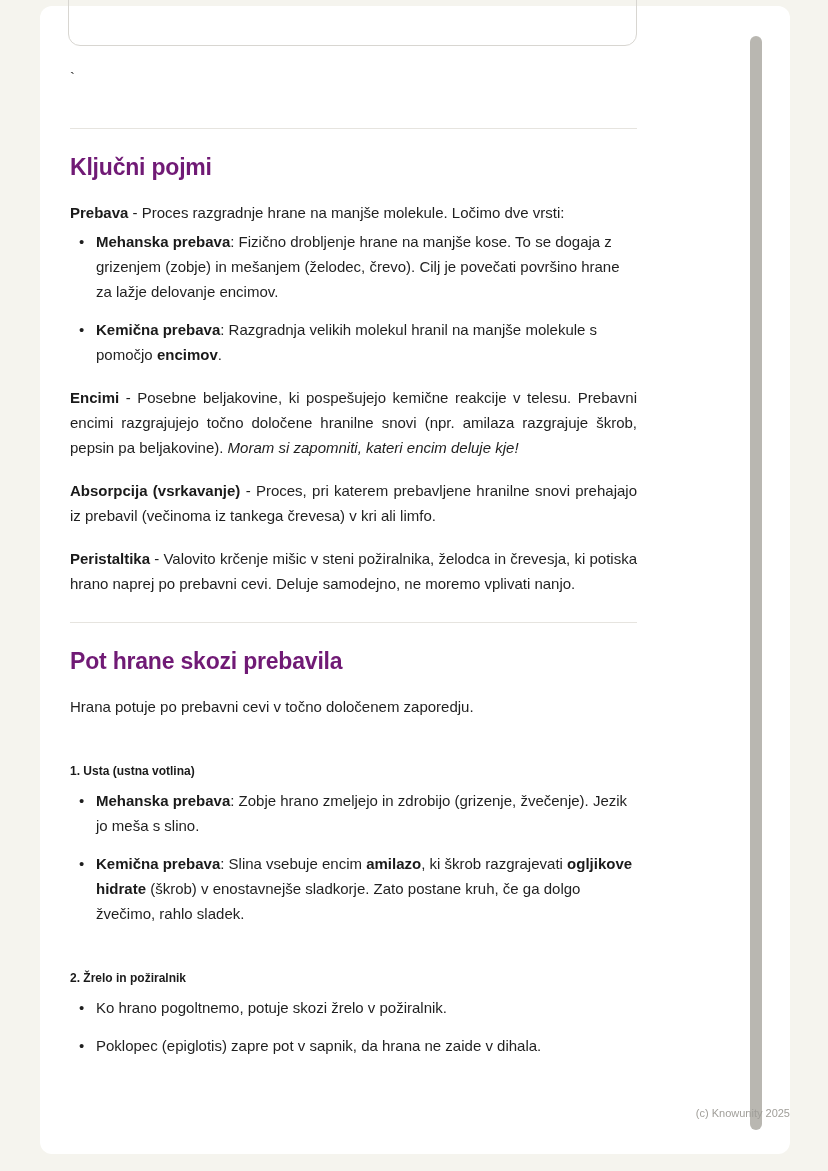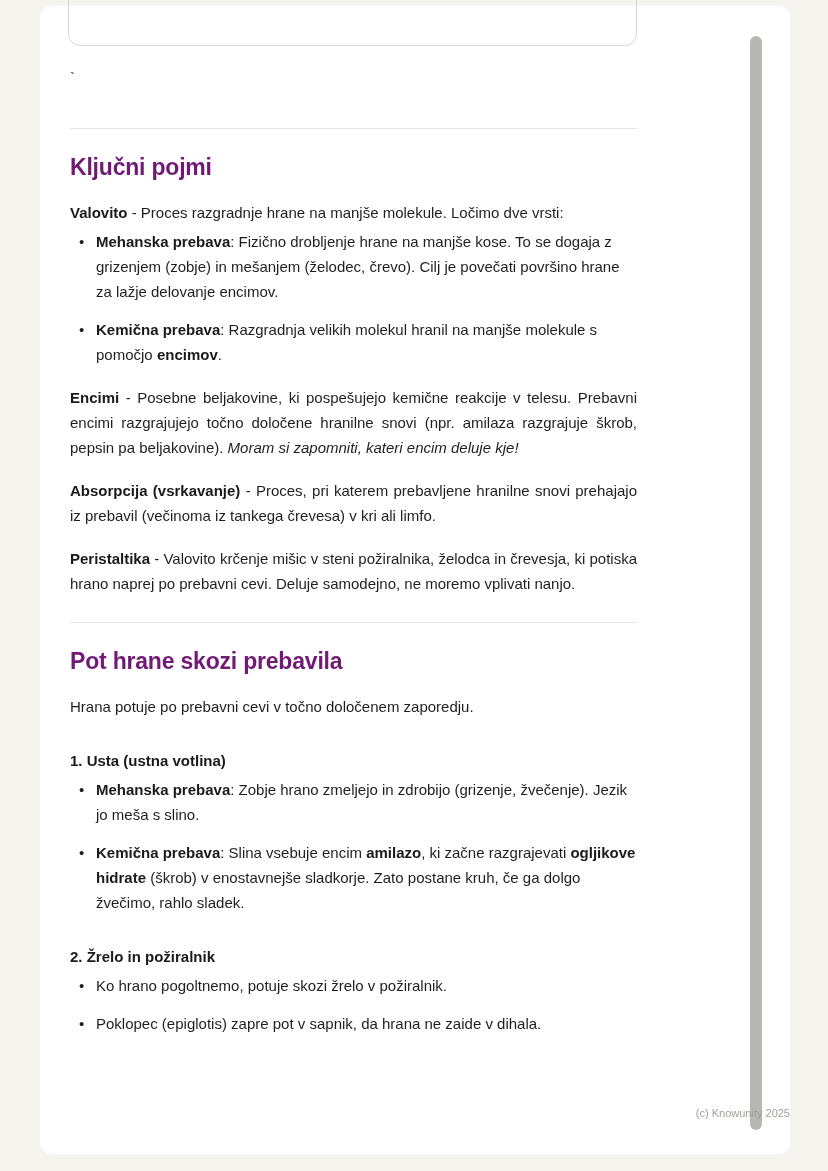--- a/index.html
+++ b/index.html
@@ -74,22 +74,22 @@
   ul.bullets li:first-child { margin-top: 0; }
   ul.bullets li::before {
     content: "\2022";
     position: absolute;
     left: 9px;
     top: 0;
     font-size: 15px;
     color: #1f1f1f;
   }
   .subhead {
-    margin-top: 29px;
-    font-size: 15px;
+    margin-top: 40px;
+    font-size: 12px;
     line-height: 25px;
     font-weight: 700;
     color: #1a1a1a;
   }
   .scrollbar-thumb {
     position: absolute;
     left: 750px; top: 36px;
     width: 12px; height: 1094px;
     background: #b9b7b1;
     border-radius: 6px;
@@ -110,21 +110,21 @@
     <div class="partial-box"></div>
 
     <div class="content">
 
       <p class="stray">`</p>
 
       <hr class="divider">
 
       <h2>Ključni pojmi</h2>
 
-      <p class="para"><strong>Valovito</strong><span> - Proces razgradnje hrane na manjše molekule. Ločimo dve vrsti:</span></p>
+      <p class="para"><strong>Prebava</strong><span> - Proces razgradnje hrane na manjše molekule. Ločimo dve vrsti:</span></p>
 
       <ul class="bullets">
         <li><strong>Mehanska prebava</strong><span>: Fizično drobljenje hrane na manjše kose. To se dogaja z grizenjem (zobje) in mešanjem (želodec, črevo). Cilj je povečati površino hrane za lažje delovanje encimov.</span></li>
         <li><strong>Kemična prebava</strong><span>: Razgradnja velikih molekul hranil na manjše molekule s pomočjo </span><strong>encimov</strong><span>.</span></li>
       </ul>
 
       <p class="para justify"><strong>Encimi</strong><span> - Posebne beljakovine, ki pospešujejo kemične reakcije v telesu. Prebavni encimi razgrajujejo točno določene hranilne snovi (npr. amilaza razgrajuje škrob, pepsin pa beljakovine). </span><em>Moram si zapomniti, kateri encim deluje kje!</em></p>
 
       <p class="para justify"><strong>Absorpcija (vsrkavanje)</strong><span> - Proces, pri katerem prebavljene hranilne snovi prehajajo iz prebavil (večinoma iz tankega črevesa) v kri ali limfo.</span></p>
 
@@ -133,21 +133,21 @@
       <hr class="divider divider-2">
 
       <h2>Pot hrane skozi prebavila</h2>
 
       <p class="para">Hrana potuje po prebavni cevi v točno določenem zaporedju.</p>
 
       <p class="subhead">1. Usta (ustna votlina)</p>
 
       <ul class="bullets">
         <li><strong>Mehanska prebava</strong><span>: Zobje hrano zmeljejo in zdrobijo (grizenje, žvečenje). Jezik jo meša s slino.</span></li>
-        <li><strong>Kemična prebava</strong><span>: Slina vsebuje encim </span><strong>amilazo</strong><span>, ki začne razgrajevati </span><strong>ogljikove hidrate</strong><span> (škrob) v enostavnejše sladkorje. Zato postane kruh, če ga dolgo žvečimo, rahlo sladek.</span></li>
+        <li><strong>Kemična prebava</strong><span>: Slina vsebuje encim </span><strong>amilazo</strong><span>, ki škrob razgrajevati </span><strong>ogljikove hidrate</strong><span> (škrob) v enostavnejše sladkorje. Zato postane kruh, če ga dolgo žvečimo, rahlo sladek.</span></li>
       </ul>
 
       <p class="subhead">2. Žrelo in požiralnik</p>
 
       <ul class="bullets">
         <li>Ko hrano pogoltnemo, potuje skozi žrelo v požiralnik.</li>
         <li>Poklopec (epiglotis) zapre pot v sapnik, da hrana ne zaide v dihala.</li>
       </ul>
 
     </div>

